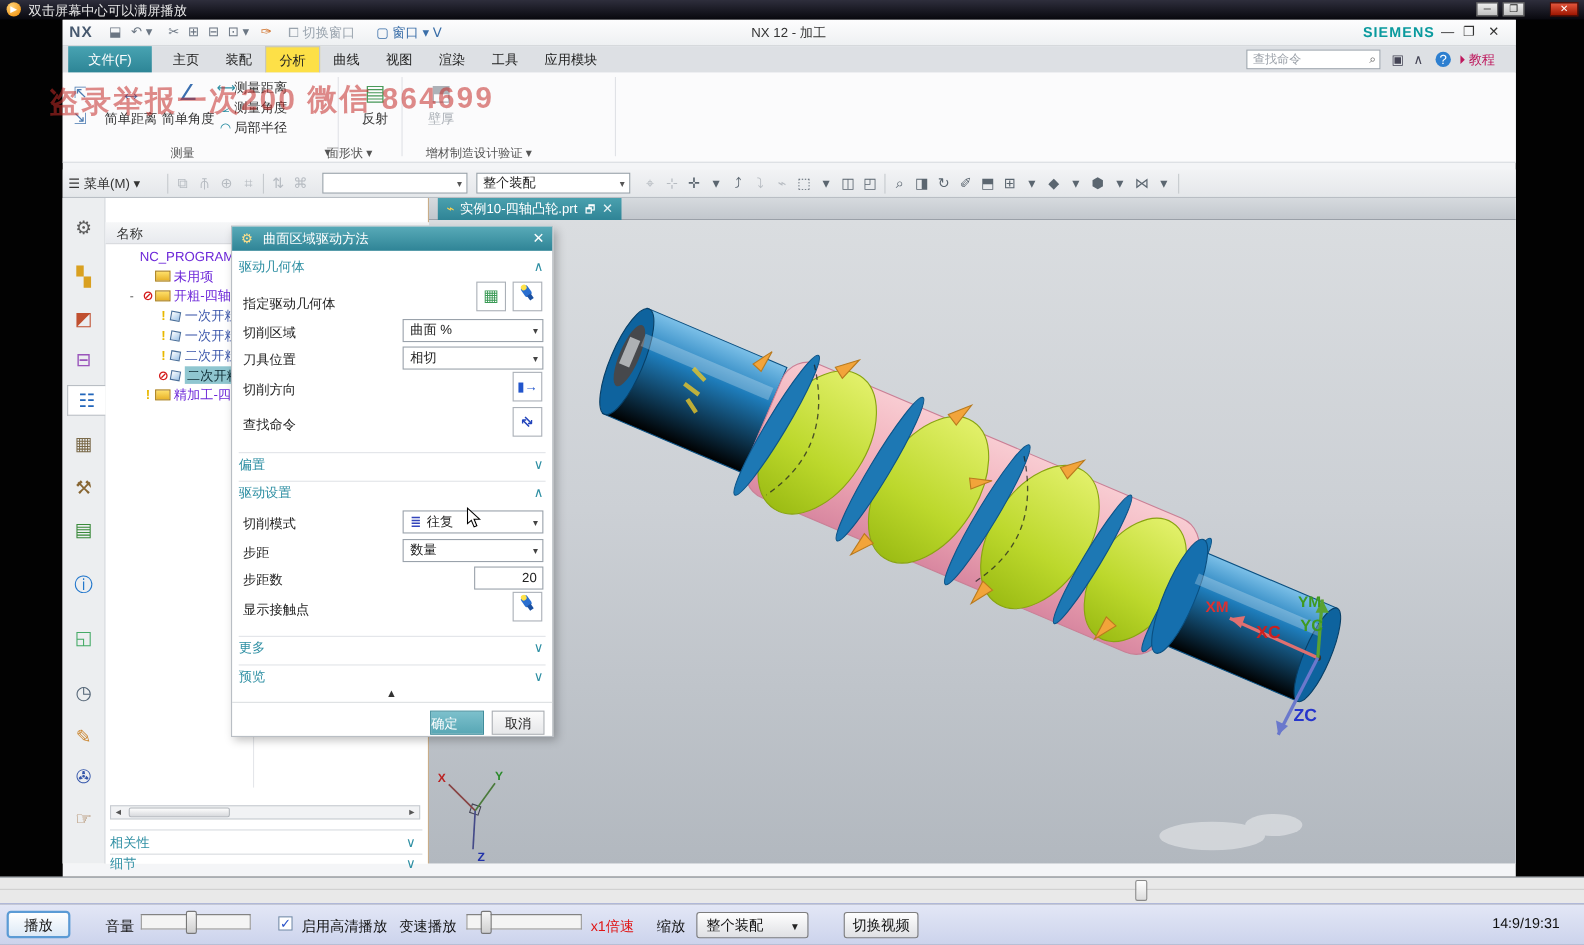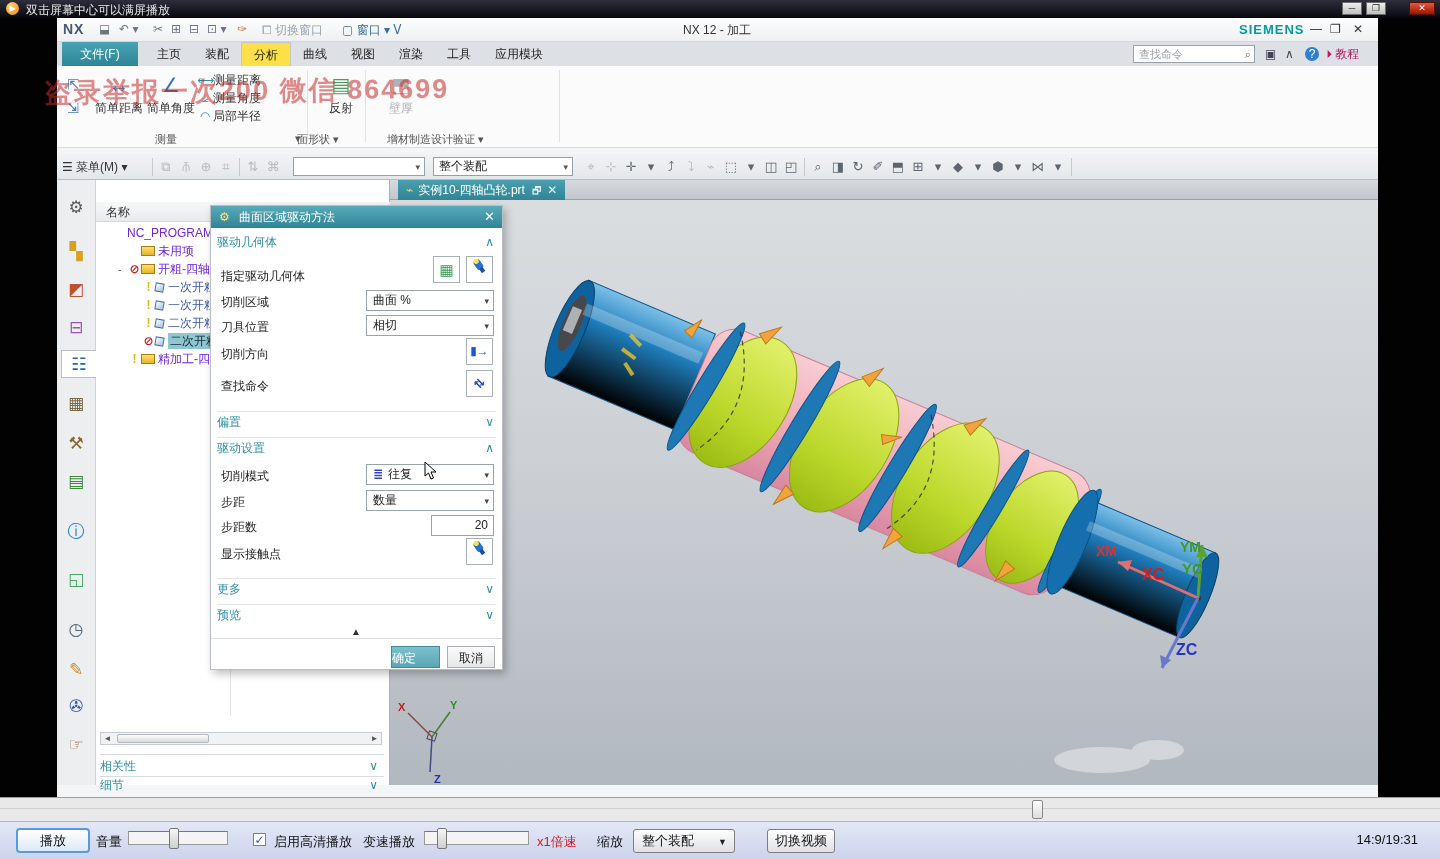--- a/index.html
+++ b/index.html
@@ -14,21 +14,21 @@
   .winbtn{position:absolute;top:2px;width:20px;height:13px;background:linear-gradient(#efefef,#bfbfbf);border:1px solid #6a6a6a;color:#222;font-size:9px;line-height:11px;text-align:center;}
   .winbtn.close{width:26px;background:linear-gradient(#e4573d,#9c1500);border-color:#5e0d00;color:#fff;}
   .blackL{left:0;top:18px;width:57px;height:779px;background:#020202;}
   .blackR{left:1378px;top:18px;width:62px;height:779px;background:#020202;}
 
   .seekrow{left:0;top:797px;width:1440px;height:25px;background:#e9e9e9;border-top:1px solid #9aa0a6;border-bottom:1px solid #aab3d6;}
   .seekrow .trk{position:absolute;left:0;top:10px;width:1440px;height:1px;background:#cfcfcf;}
   .seekrow .hdl{position:absolute;left:1032px;top:2px;width:11px;height:19px;background:linear-gradient(#fff,#dcdcdc);border:1px solid #8a8a8a;border-radius:2px;}
   .ctrlbar{left:0;top:822px;width:1440px;height:37px;background:linear-gradient(#e3e7f6,#ccd3ec);color:#111;font-size:13px;}
   .btn3d{background:linear-gradient(#fefefe,#dfe0e4);border:1px solid #7d7d7d;border-radius:3px;text-align:center;color:#111;}
-  .playbtn{left:16px;top:6px;width:74px;height:25px;line-height:22px;border:2px solid #5b9bd5;border-radius:4px;background:linear-gradient(#ffffff,#dcе9f6);background:linear-gradient(#ffffff,#dce9f6);}
+  .playbtn{left:6px;top:6px;width:58px;height:25px;line-height:22px;border:2px solid #5b9bd5;border-radius:4px;background:linear-gradient(#ffffff,#dcе9f6);background:linear-gradient(#ffffff,#dce9f6);}
   .slider{height:14px;background:#f4f4f4;border:1px solid #9a9a9a;border-top-color:#777;}
   .sl-hdl{position:absolute;top:-4px;width:10px;height:21px;background:linear-gradient(#f6f6f6,#cfcfcf);border:1px solid #777;border-radius:2px;}
   .chk{left:253px;top:11px;width:13px;height:13px;background:#fff;border:1px solid #6f87a8;color:#2a53c9;font-size:12px;line-height:12px;text-align:center;}
   .speedval{color:#e01616;}
   .zoomsel{left:633px;top:7px;width:102px;height:24px;line-height:22px;padding-left:8px;text-align:left;}
   .zoomsel .car{position:absolute;right:7px;top:0;font-size:9px;color:#222;line-height:24px;}
   .timetxt{left:1318px;top:10px;width:100px;text-align:right;font-size:13px;}
 
   
   .nx{left:57px;top:18px;width:1321px;height:779px;background:#f4f5f7;}

